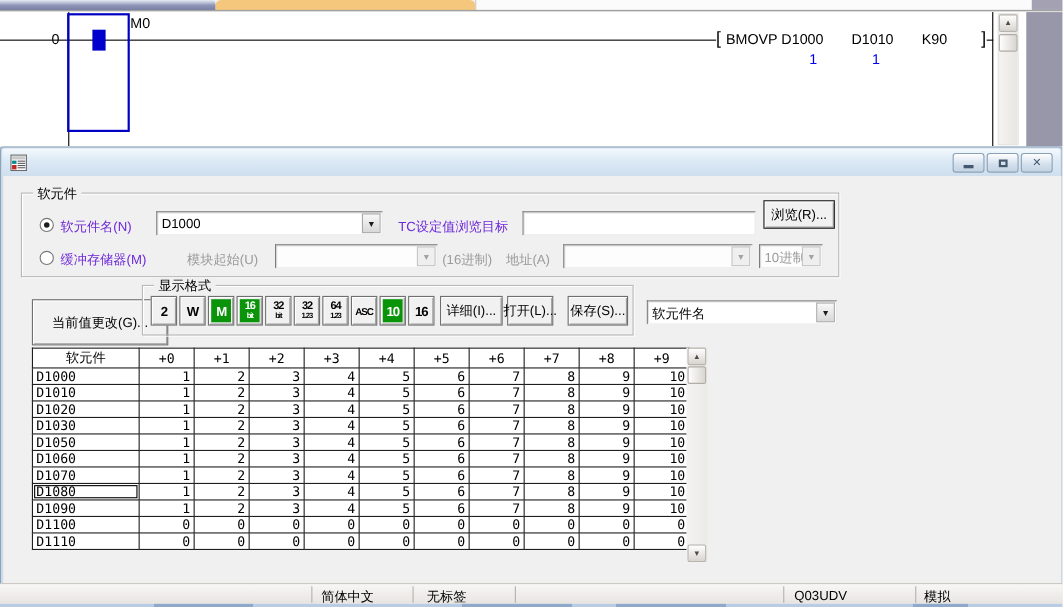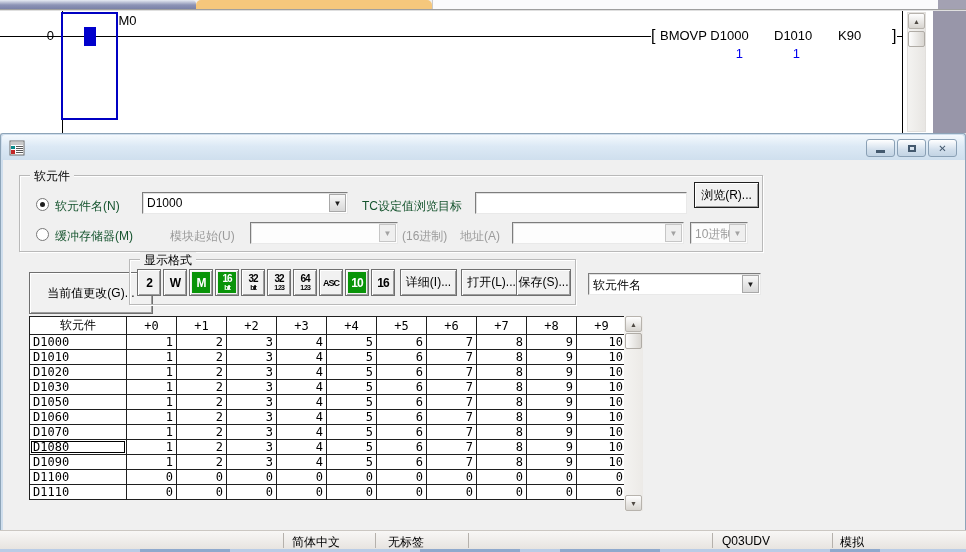--- a/index.html
+++ b/index.html
@@ -42,21 +42,21 @@
   .winbtn .minbar { width:9px; height:3px; background:#44596e; margin-top:7px; }
   .winbtn .restsq { width:8px; height:7px; border:2px solid #44596e; }
 
   #client { position:absolute; left:2px; top:26px; width:962px; height:370px; background:#f0f0f0; }
 
   
   .groupbox { position:absolute; border:1px solid #b9b9b9; box-shadow:1px 1px 0 #ffffff inset, 1px 1px 0 #ffffff; }
   .groupbox > .gb-label { position:absolute; top:-8px; left:10px; background:#f0f0f0; padding:0 4px; font-size:12px; color:#000; }
   .radio { position:absolute; width:13px; height:13px; border:1px solid #787878; border-radius:50%; background:#fff; }
   .radio.checked::after { content:""; position:absolute; left:3px; top:3px; width:5px; height:5px; border-radius:50%; background:#1d1d1d; }
-  .lbl { position:absolute; font-size:12px; color:#14532d; white-space:nowrap; }
+  .lbl { position:absolute; font-size:12px; color:#6d28d9; white-space:nowrap; }
   .lbl.disabled { color:#9b9b9b; }
   .field { position:absolute; background:#fff; border:1px solid; border-color:#7d7d7d #e9e9e9 #e9e9e9 #7d7d7d; box-shadow:inset 1px 1px 0 rgba(0,0,0,0.12); }
   .combo { position:absolute; background:#fff; border:1px solid; border-color:#7d7d7d #e9e9e9 #e9e9e9 #7d7d7d; box-shadow:inset 1px 1px 0 rgba(0,0,0,0.12); }
   .combo .cval { position:absolute; left:4px; top:3px; font-size:12px; white-space:nowrap; }
   .combo .dbtn { position:absolute; right:1px; top:1px; bottom:1px; width:17px; background:linear-gradient(#f8f8f8,#d8d8d8); border:1px solid #a8a8a8; display:flex; align-items:center; justify-content:center; font-size:8px; color:#1c1c1c; }
   .combo.disabled { background:#fdfdfd; }
   .combo.disabled .dbtn { background:#efefef; color:#a2a2a2; border-color:#c6c6c6; }
   .combo.disabled .cval { color:#9b9b9b; }
   .btn3d { position:absolute; background:#f1f1f1; border:1px solid #6f6f6f; box-shadow:inset 1px 1px 0 #ffffff, inset -1px -1px 0 #9d9d9d; display:flex; align-items:center; justify-content:center; font-size:12px; color:#000; white-space:nowrap; }
   .btn3d.default { border:1px solid #1f1f1f; }
@@ -231,21 +231,21 @@
               <span class="fmt-main">10</span>
             </div>
           </div>
           <div class="fmt-btn">
             <div class="fmt-inner">
               <span class="fmt-main">16</span>
             </div>
           </div>
         </div>
       <div class="btn3d" style="left:270px; top:9px; width:57px; height:27px;">详细(I)...</div>
-      <div class="btn3d" style="left:331px; top:9px; width:61px; height:27px;">打开(L)...</div>
+      <div class="btn3d" style="left:331px; top:9px; width:42px; height:27px;">打开(L)...</div>
       <div class="btn3d" style="left:386px; top:9px; width:55px; height:27px;">保存(S)...</div>
     </div>
 
     <div class="combo" style="left:585px; top:113px; width:173px; height:22px;">
       <span class="cval">软元件名</span>
       <span class="dbtn">▼</span>
     </div>
 
     <table id="monitor-table">
       <thead>

